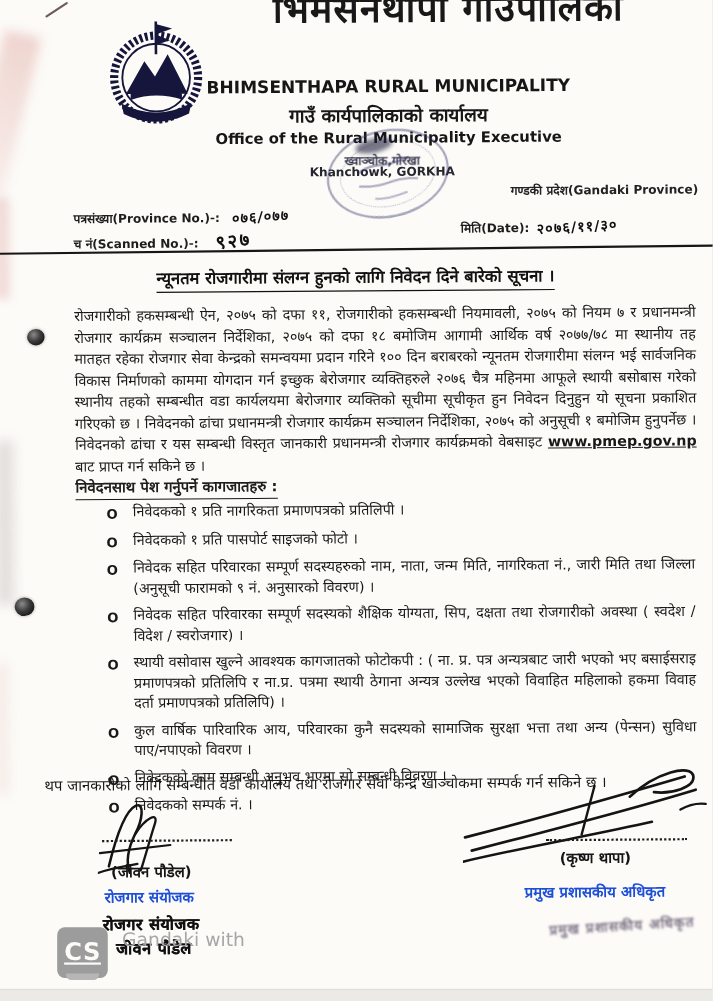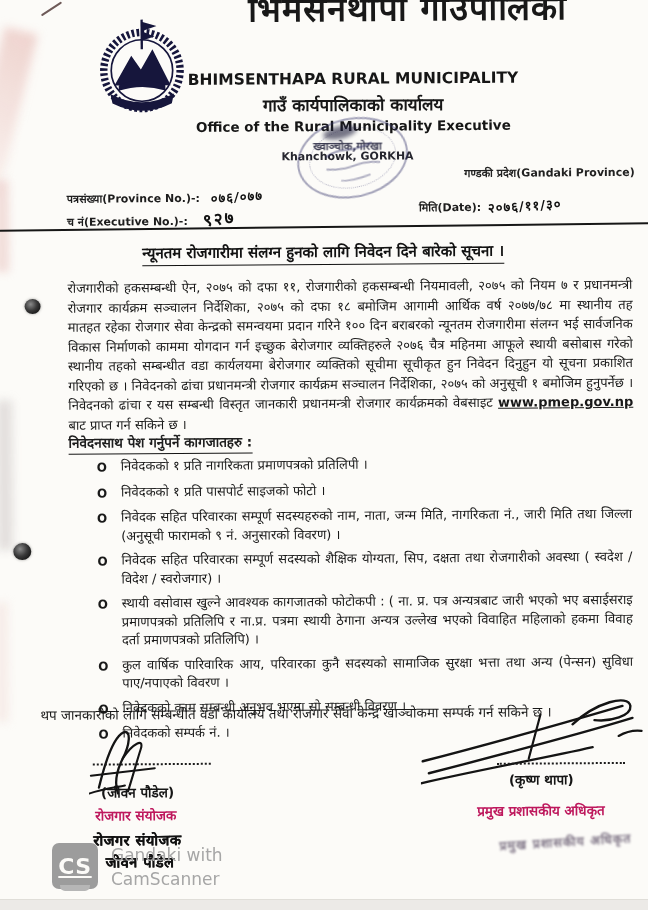--- a/index.html
+++ b/index.html
@@ -66,21 +66,21 @@
   .li .marker { width:24px; flex:0 0 24px; font-size:12px; font-weight:600; padding-top:1px; }
   .li .li-text { flex:1; text-align:justify; }
 
   .footer-note { position:absolute; left:38px; right:6px; top:702px; font-size:13.5px; line-height:22px; text-align:justify; font-weight:500; color:#181818; }
 
   
   .sig-svg { position:absolute; }
   .sig-svg path { fill:none; stroke:#141414; stroke-linecap:round; }
   .dotline { position:absolute; border-bottom:2.4px dotted #1c1c1c; }
   .sig-name { position:absolute; font-size:13.5px; font-weight:700; color:#151515; }
-  .sig-desig { position:absolute; font-size:13.5px; font-weight:700; color:#be185d; }
+  .sig-desig { position:absolute; font-size:13.5px; font-weight:700; color:#1d4ed8; }
   .stamp-text { position:absolute; font-size:14.5px; font-weight:700; color:#101010; letter-spacing:0.5px; text-shadow:0.4px 0 0 #222; }
   .stamp-faded { position:absolute; font-size:12.5px; font-weight:700; color:#5c4f66; transform:rotate(-3deg); filter:blur(0.8px); opacity:0.8; letter-spacing:1px; }
 
   
   .watermark { position:absolute; left:52px; top:843px; display:flex; align-items:flex-start; }
   .cs-box { width:46px; height:46px; background:#9c9c9c; border-radius:7px; position:relative; display:flex; align-items:center; justify-content:center; }
   .cs-box .cs-txt { color:#fcfbf8; font-weight:700; font-size:22px; letter-spacing:0.5px;text-decoration:underline; }
   .cs-box .cs-tab { position:absolute; left:8px; right:8px; bottom:-2px; height:6px; background:#b6b6b6; border-radius:0 0 5px 5px; }
   .wm-text { margin-left:13px; color:#a6a6a6; font-size:17px; line-height:24px; margin-top:0px; }
 </style>
@@ -126,21 +126,21 @@
         <path d="M28 46 q14 4 28 2 q14 -2 26 2" fill="none" stroke="rgba(50,50,105,0.45)" stroke-width="2"></path>
         <path d="M40 60 q10 3 30 0" fill="none" stroke="rgba(50,50,105,0.4)" stroke-width="1.8"></path>
       </svg>
     </div>
 
     <div class="ref-row">
       <span class="meta-label">पत्रसंख्या(Province No.)-:</span>
       <span class="meta-hand">०७६/०७७</span>
     </div>
     <div class="disp-row">
-      <span class="meta-label">च नं(Executive No.)-:</span>
+      <span class="meta-label">च नं(Scanned No.)-:</span>
       <span class="meta-hand">९२७</span>
     </div>
     <div class="date-row">
       <span class="meta-label">मिति(Date):</span>
       <span class="meta-hand">२०७६/११/३०</span>
     </div>
     <div class="rule"></div>
 
     <div class="subject-wrap">
       <span class="subject">न्यूनतम रोजगारीमा संलग्न हुनको लागि निवेदन दिने बारेको सूचना ।</span>
@@ -215,18 +215,17 @@
 
   </div>
 
   <div class="watermark">
     <div class="cs-box">
       <span class="cs-txt">CS</span>
       <span class="cs-tab"></span>
     </div>
     <div class="wm-text">
       <div>Gandaki with</div>
-      <div>CamScanner</div>
     </div>
   </div>
 
   <div class="bottom-strip"></div>
 </div>
 
 </body></html>

